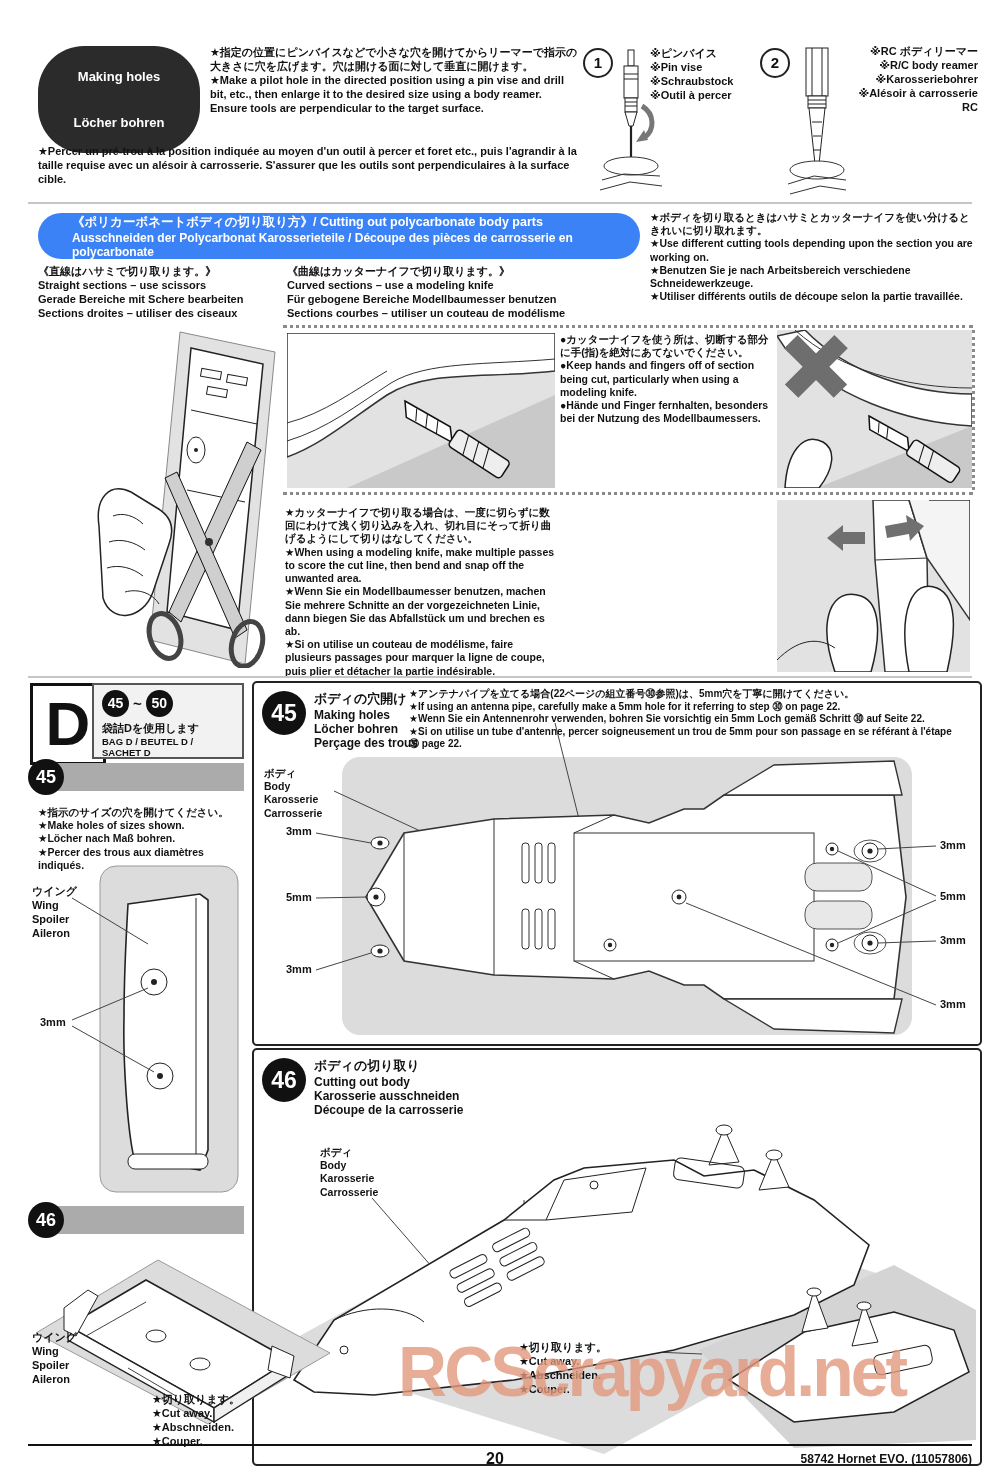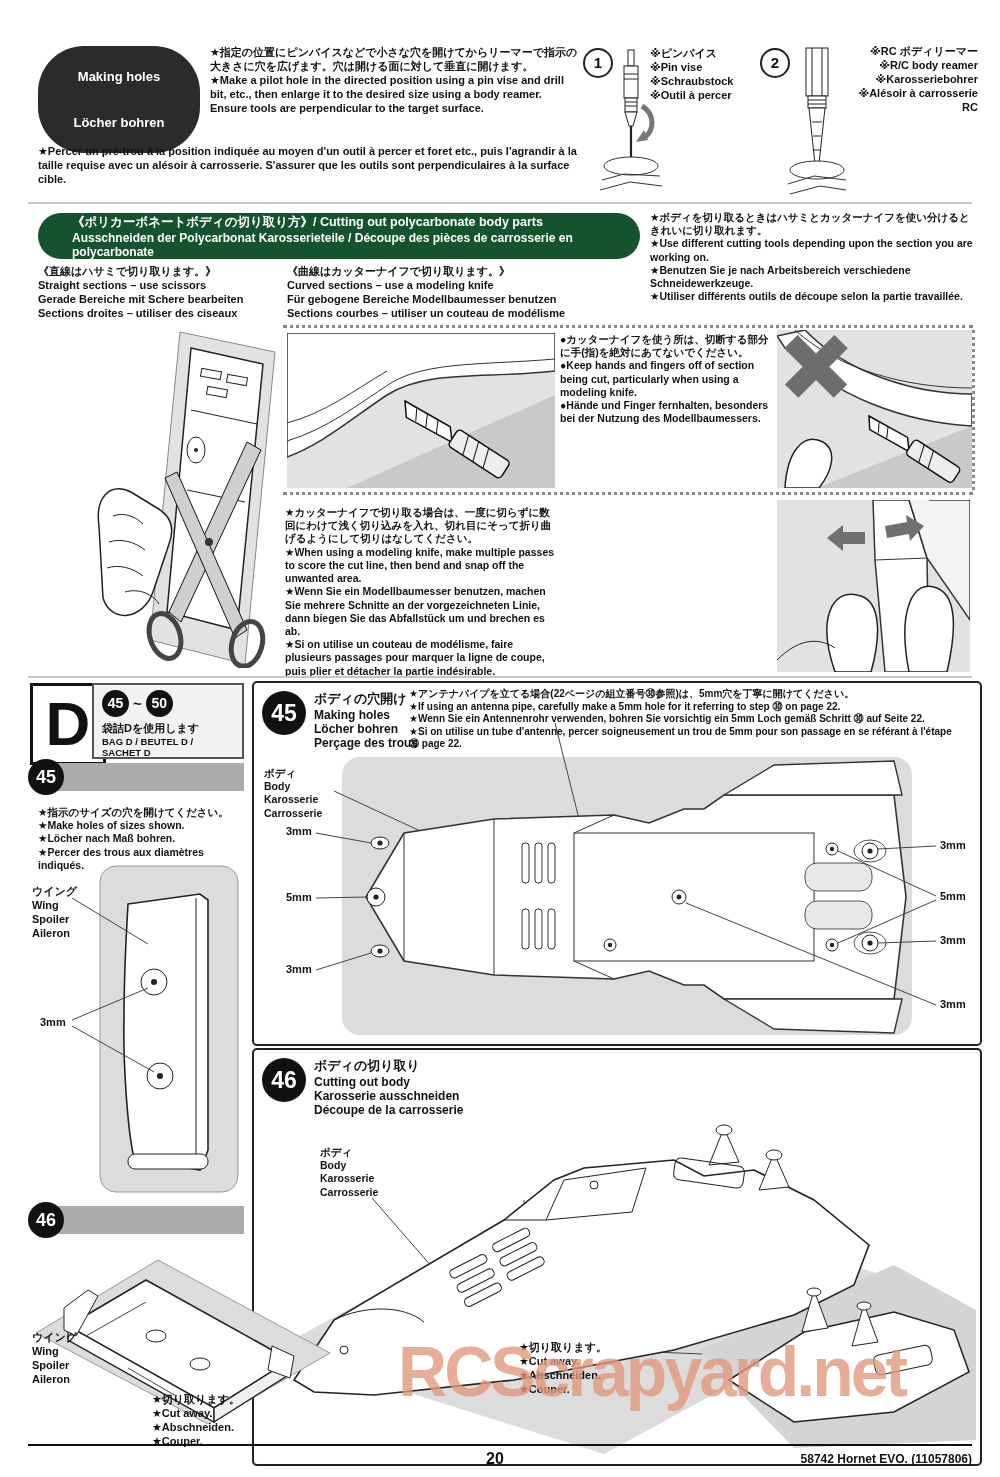--- a/index.html
+++ b/index.html
@@ -5,21 +5,21 @@
   html,body{margin:0;padding:0;background:#9a9a9a;}
   .page{position:relative;width:1000px;height:1477px;background:#ffffff;margin:0 auto;
         font-family:"Liberation Sans","DejaVu Sans",sans-serif;color:#111;overflow:hidden;}
   .abs{position:absolute;}
   .b{font-weight:bold;}
   .txt{font-size:10.5px;font-weight:bold;line-height:1.26;}
   .txt11{font-size:11px;font-weight:bold;line-height:1.28;}
   .pill{background:#2b2b2b;color:#fff;border-radius:46px;text-align:center;
         display:flex;flex-direction:column;justify-content:center;}
   .pill div{line-height:1.35;}
-  .hdr-pill{background:#14532d;color:#fff;border-radius:24px;display:flex;flex-direction:column;
+  .hdr-pill{background:#3b82f6;color:#fff;border-radius:24px;display:flex;flex-direction:column;
         justify-content:center;padding-left:34px;}
   .circ-sm{display:inline-block;width:27px;height:27px;border-radius:50%;background:#111;color:#fff;
         text-align:center;line-height:27px;font-weight:bold;font-size:14px;}
   .circ-big{width:44px;height:44px;border-radius:50%;background:#111;color:#fff;text-align:center;
         line-height:44px;font-weight:bold;font-size:23px;}
   .circ-bar{width:36px;height:36px;border-radius:50%;background:#111;color:#fff;text-align:center;
         line-height:36px;font-weight:bold;font-size:18px;}
   .graybar{background:#ababab;height:28px;}
   .ringnum{display:inline-block;width:26px;height:26px;border:2px solid #222;border-radius:50%;
         text-align:center;line-height:26px;font-weight:bold;font-size:15px;}

